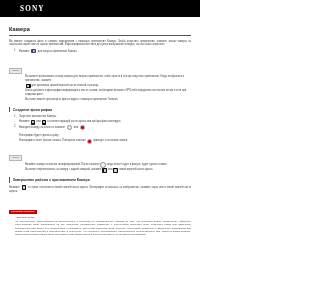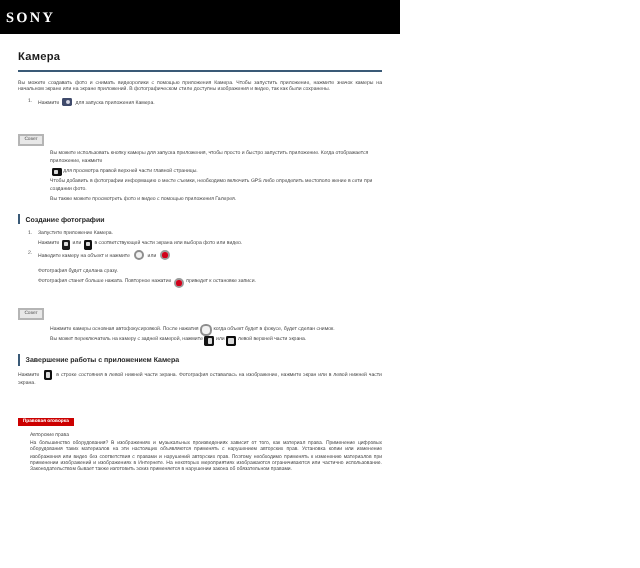--- a/index.html
+++ b/index.html
@@ -14,21 +14,21 @@
     color: #2b2b2b;
     overflow: hidden;
   }
 
   
   .header-bar {
     height: 17px;
     background: #000000;
     display: flex;
     align-items: center;
-    padding-left: 3px;
+    padding-left: 20px;
   }
   .sony-logo {
     color: #ffffff;
     font-family: "Liberation Serif", serif;
     font-weight: bold;
     font-size: 7.2px;
     letter-spacing: 1.15px;
   }
 
   

